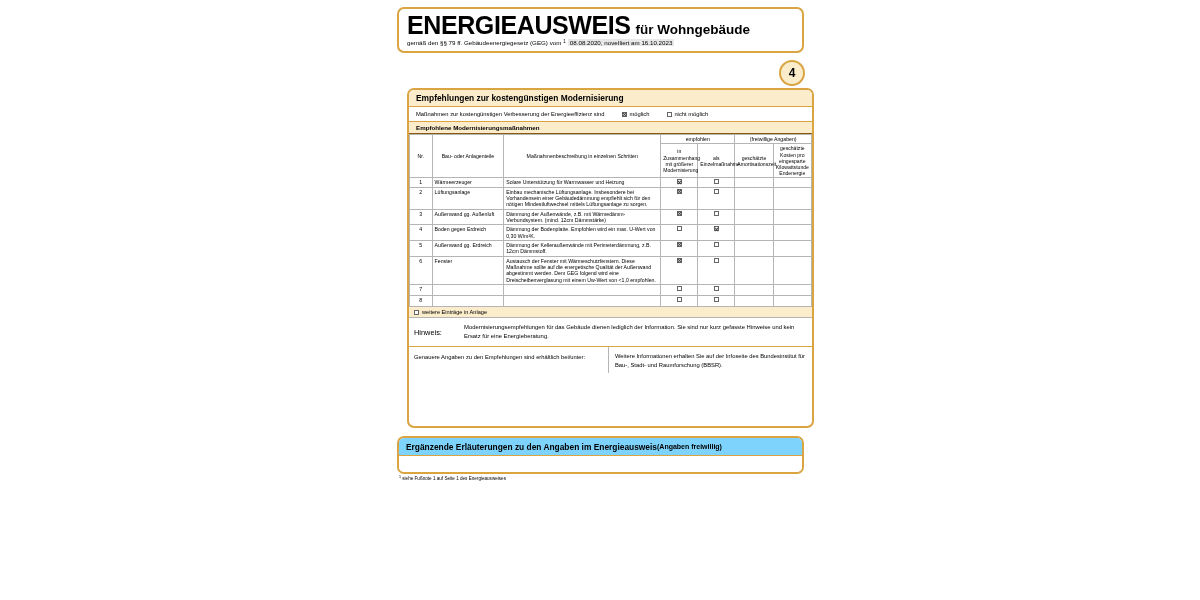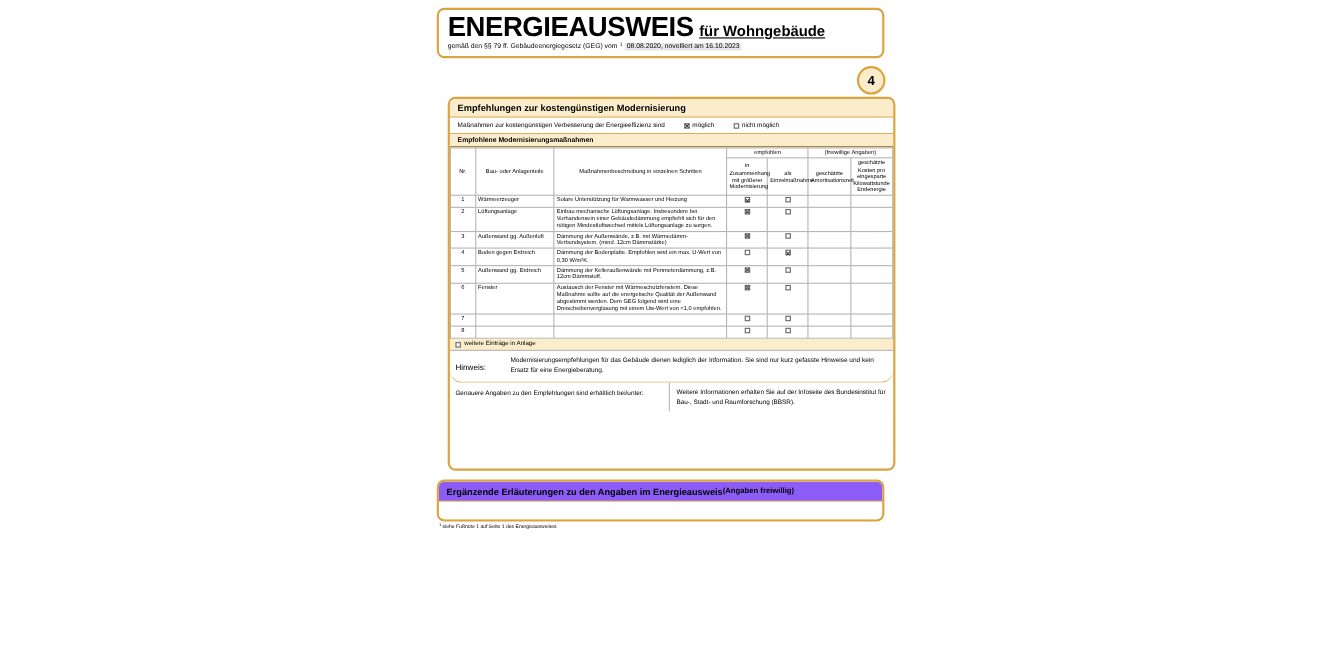--- a/index.html
+++ b/index.html
@@ -47,21 +47,20 @@
     font-size: 25px;
     font-weight: bold;
     letter-spacing: -0.4px;
     color: #000;
     line-height: 1.05;
   }
   #title-sub {
     font-size: 13.5px;
     font-weight: bold;
     color: #000;
-    text-decoration: underline;
   }
   #title-legal {
     margin-top: 1px;
     font-size: 6.2px;
     color: #000;
     white-space: nowrap;
     display: flex;
     align-items: baseline;
     gap: 2px;
   }
@@ -252,21 +251,20 @@
   }
 
   
   #hinweis {
     display: flex;
     align-items: center;
     border-bottom: 1px solid #d9a441;
     padding: 3px 5px 3px 5px;
     min-height: 22px;
     background: #fff;
-    border-radius: 11px;
   }
   #hinweis-label {
     font-size: 7.4px;
     color: #000;
     width: 50px;
     flex: 0 0 50px;
   }
   #hinweis-text {
     font-size: 5.9px;
     color: #000;
@@ -299,21 +297,21 @@
   #supp-panel {
     position: absolute;
     left: 397px;
     top: 436px;
     width: 407px;
     height: 38px;
     overflow: hidden;
   }
   #supp-title {
     height: 17px;
-    background: #8b5cf6;
+    background: #7dd3fc;
     border-bottom: 1px solid #d9a441;
     display: flex;
     align-items: center;
     padding-left: 7px;
     gap: 0;
     color: #000;
   }
   #supp-title-main { font-size: 8.4px; font-weight: bold; }
   #supp-title-opt  { font-size: 7px; font-weight: bold; }
   #supp-body { height: 100%; background: #fff; }

